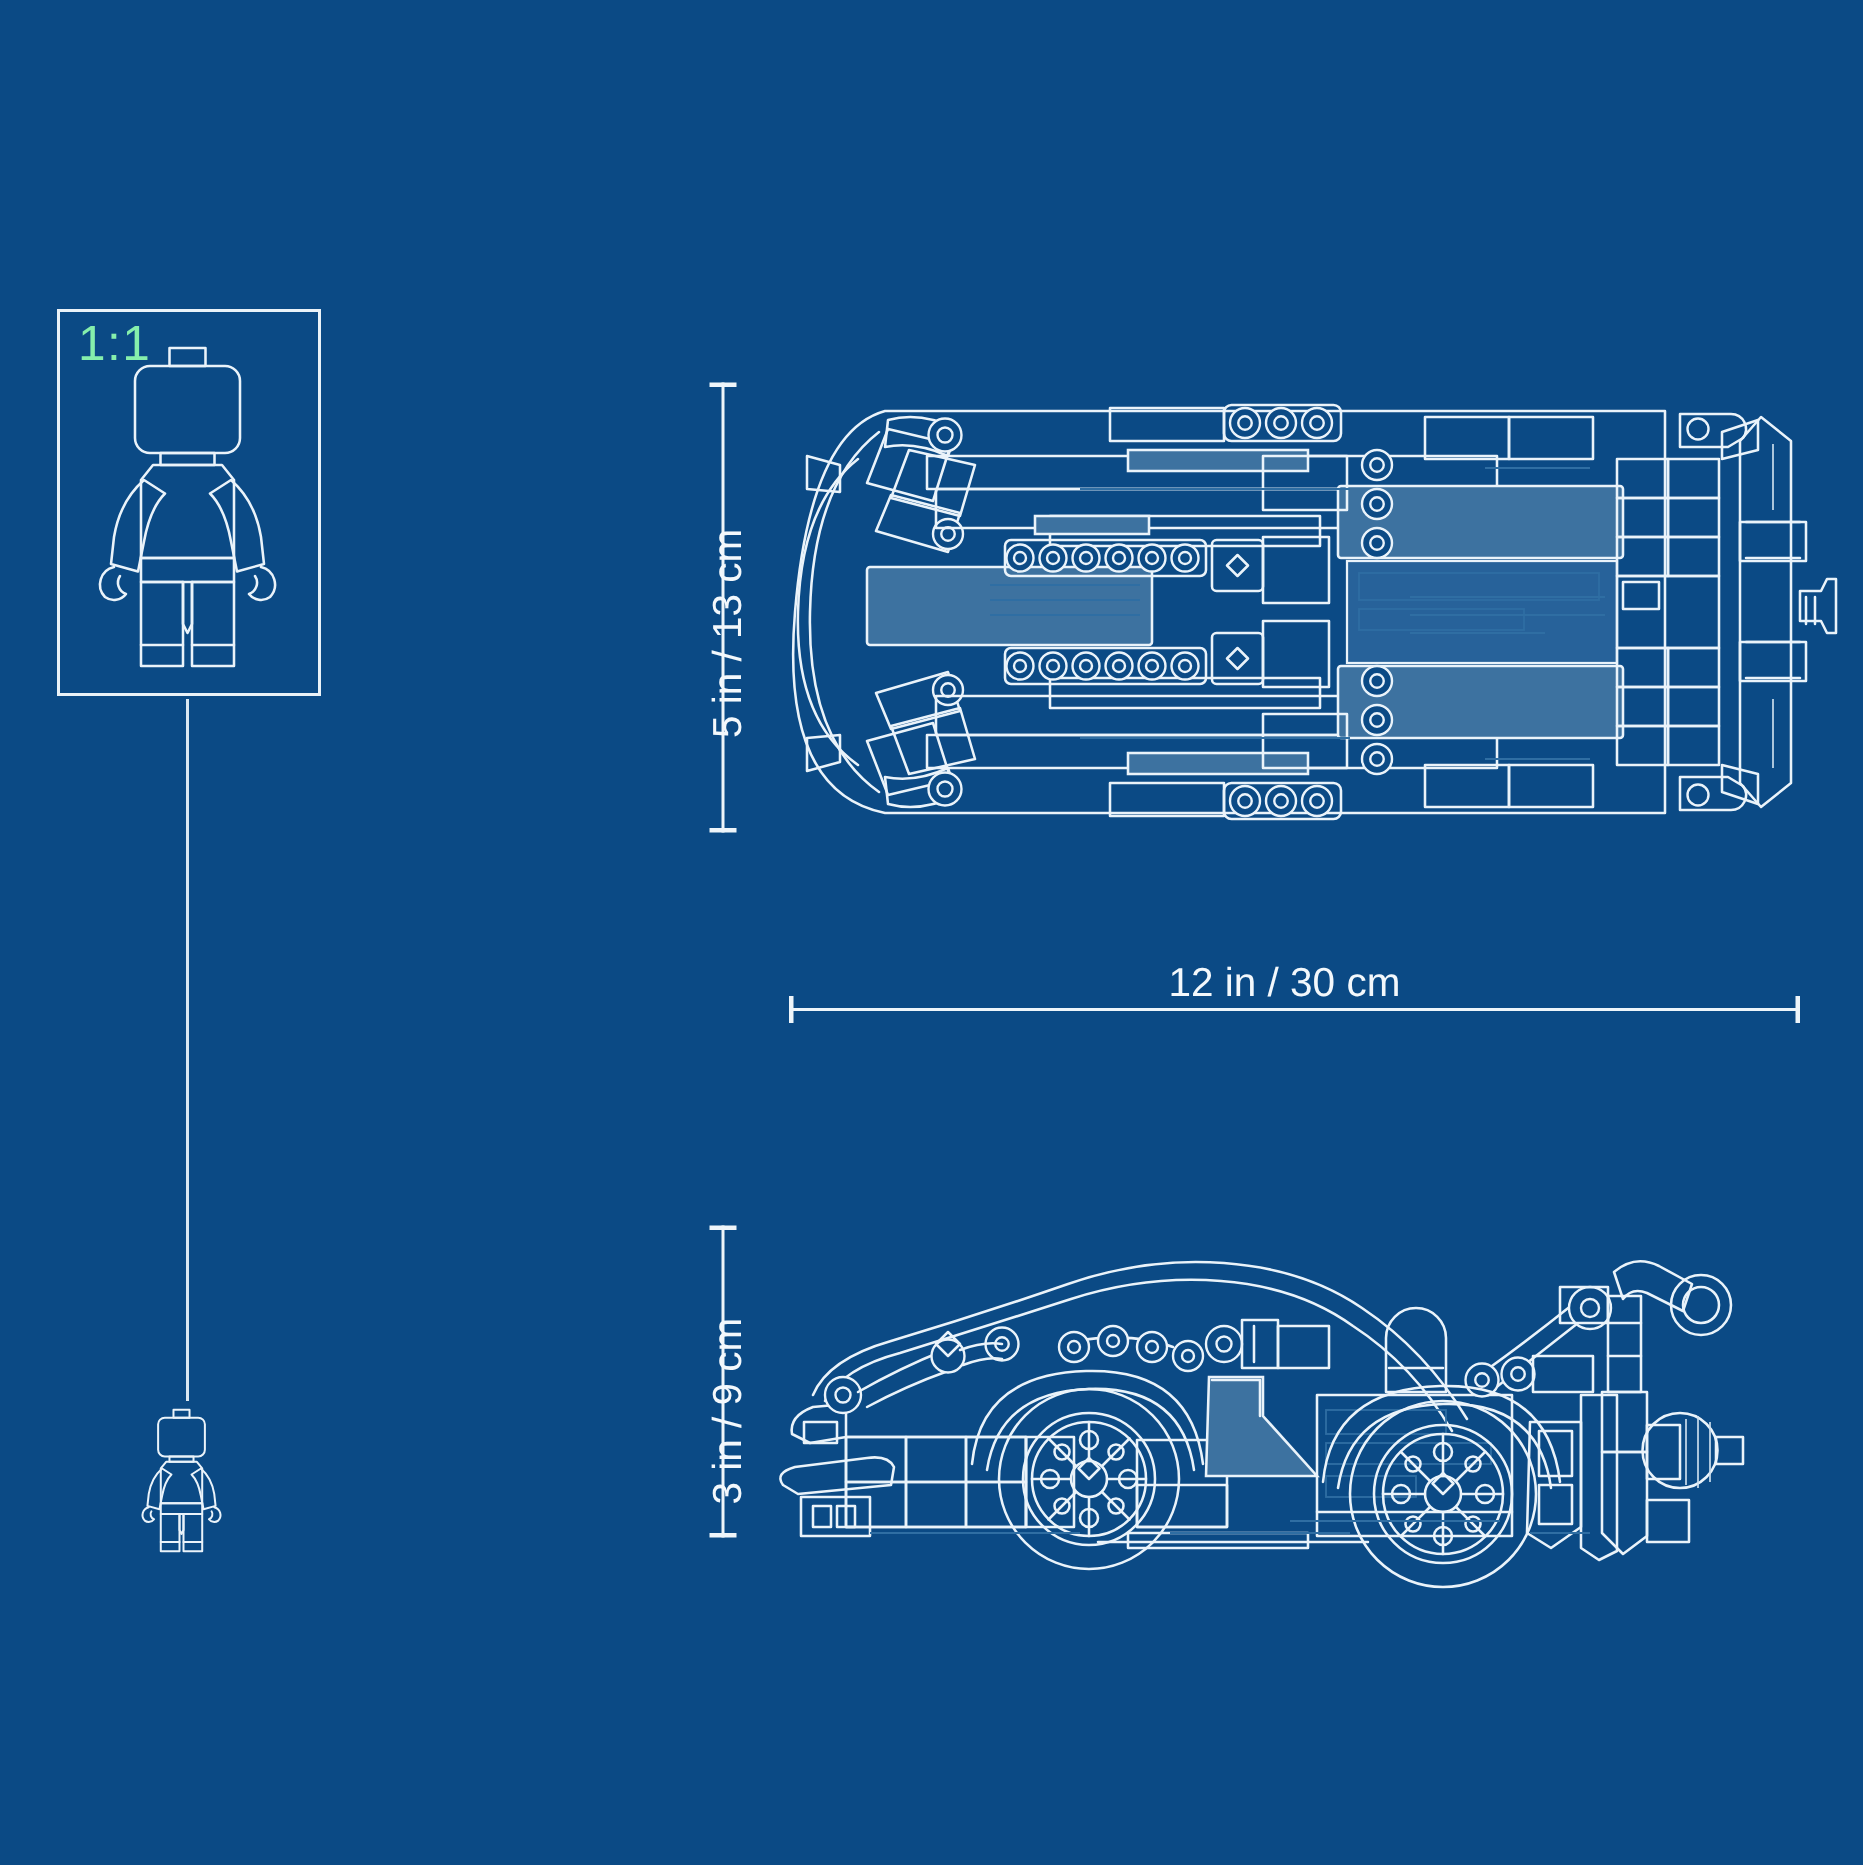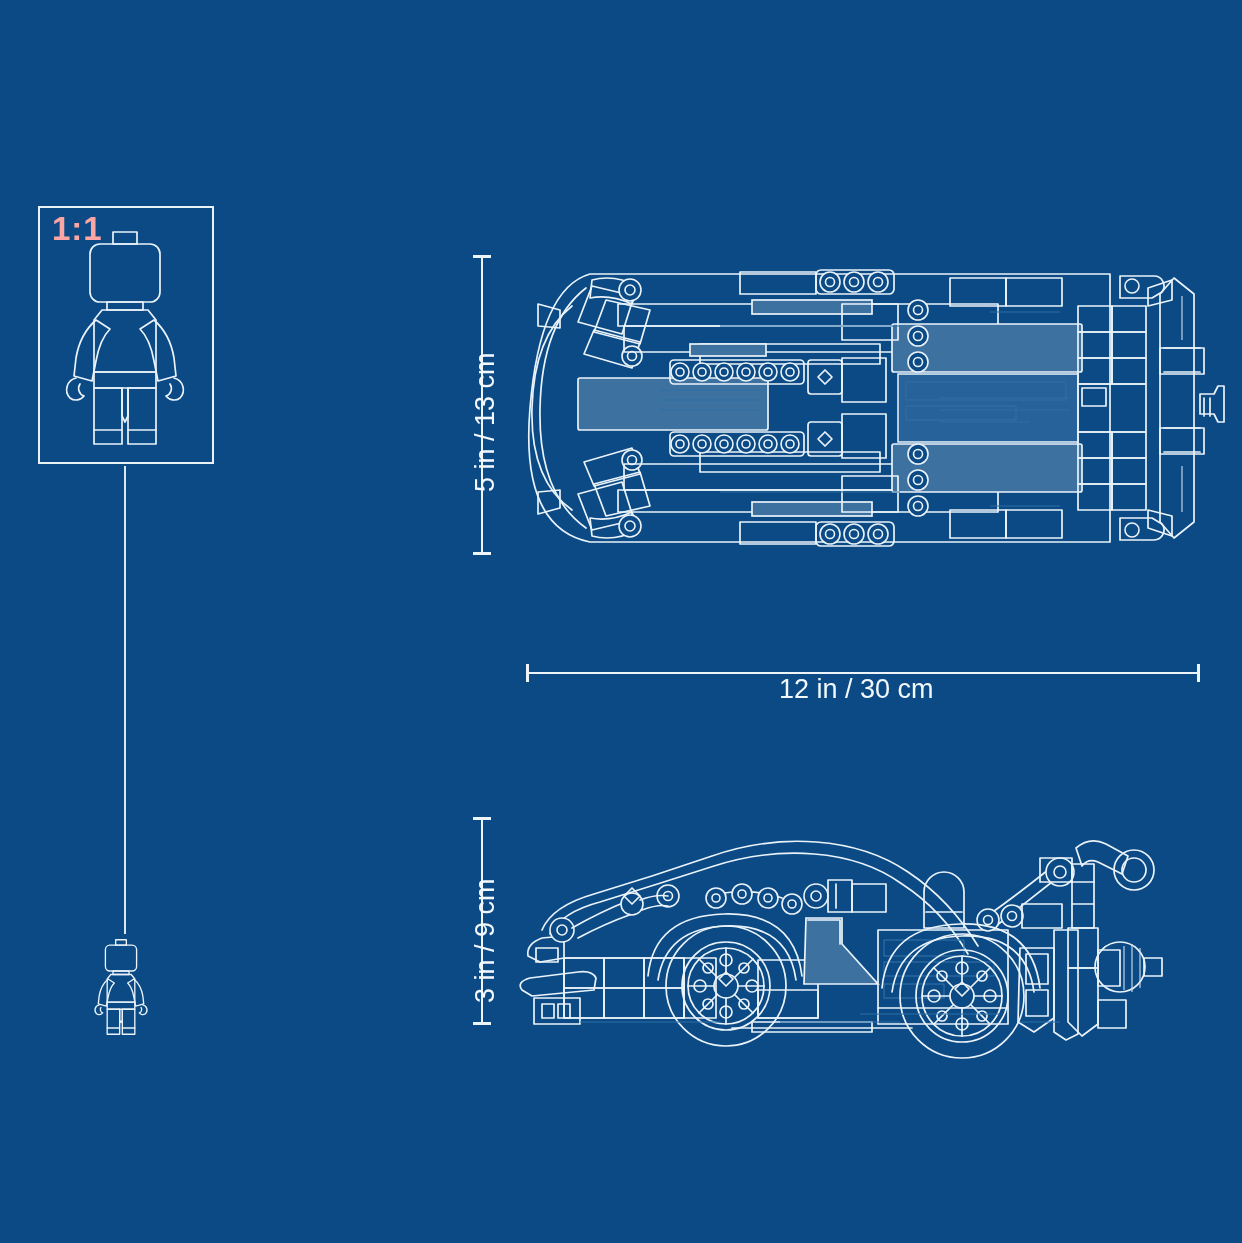--- a/index.html
+++ b/index.html
@@ -12,21 +12,21 @@
   }
   .stage{position:absolute;inset:0;}
 
   
   #scale-box{
     position:absolute;left:38px;top:206px;width:176px;height:258px;
     border:2px solid #eaf2f8;box-sizing:border-box;
   }
   #scale-ratio{
     position:absolute;left:52px;top:212px;
-    color:#fca5a5;font-size:33px;font-weight:700;letter-spacing:1px;
+    color:#86efac;font-size:33px;font-weight:400;letter-spacing:1px;
     line-height:1;
   }
   #scale-minifig{position:absolute;left:55px;top:228px;width:140px;height:220px;}
   #small-minifig{position:absolute;left:82px;top:938px;width:78px;height:98px;}
   #leader-line{
     position:absolute;left:124px;top:466px;width:2px;height:468px;
     background:#dbe8f2;
   }
 
   
@@ -41,21 +41,21 @@
   .dim-h .cap{position:absolute;top:0;height:18px;width:3px;background:#eef5fa;}
   .dim-h .cap.left{left:0;}
   .dim-h .cap.right{right:0;}
 
   .dim-label-v{
     position:absolute;color:#f3f8fc;font-size:27px;font-weight:400;
     white-space:nowrap;transform-origin:0 0;
     transform:rotate(-90deg);
   }
   .dim-label-h{
-    position:absolute;color:#f3f8fc;font-size:27px;font-weight:400;white-space:nowrap;margin-top:34px;
+    position:absolute;color:#f3f8fc;font-size:27px;font-weight:400;white-space:nowrap;
   }
 
   
   #top-view{position:absolute;left:520px;top:248px;width:700px;height:320px;}
   #side-view{position:absolute;left:520px;top:808px;width:700px;height:240px;}
   svg{display:block;overflow:visible;}
   .ln{fill:none;stroke:#eaf3fa;stroke-width:1.7;stroke-linejoin:round;stroke-linecap:round;}
   .ln-thin{fill:none;stroke:#cfe0ee;stroke-width:1.1;}
   .ln-faint{fill:none;stroke:#2f6ea3;stroke-width:1.2;}
   .pnl{fill:#3d72a0;stroke:#eaf3fa;stroke-width:1.7;}

